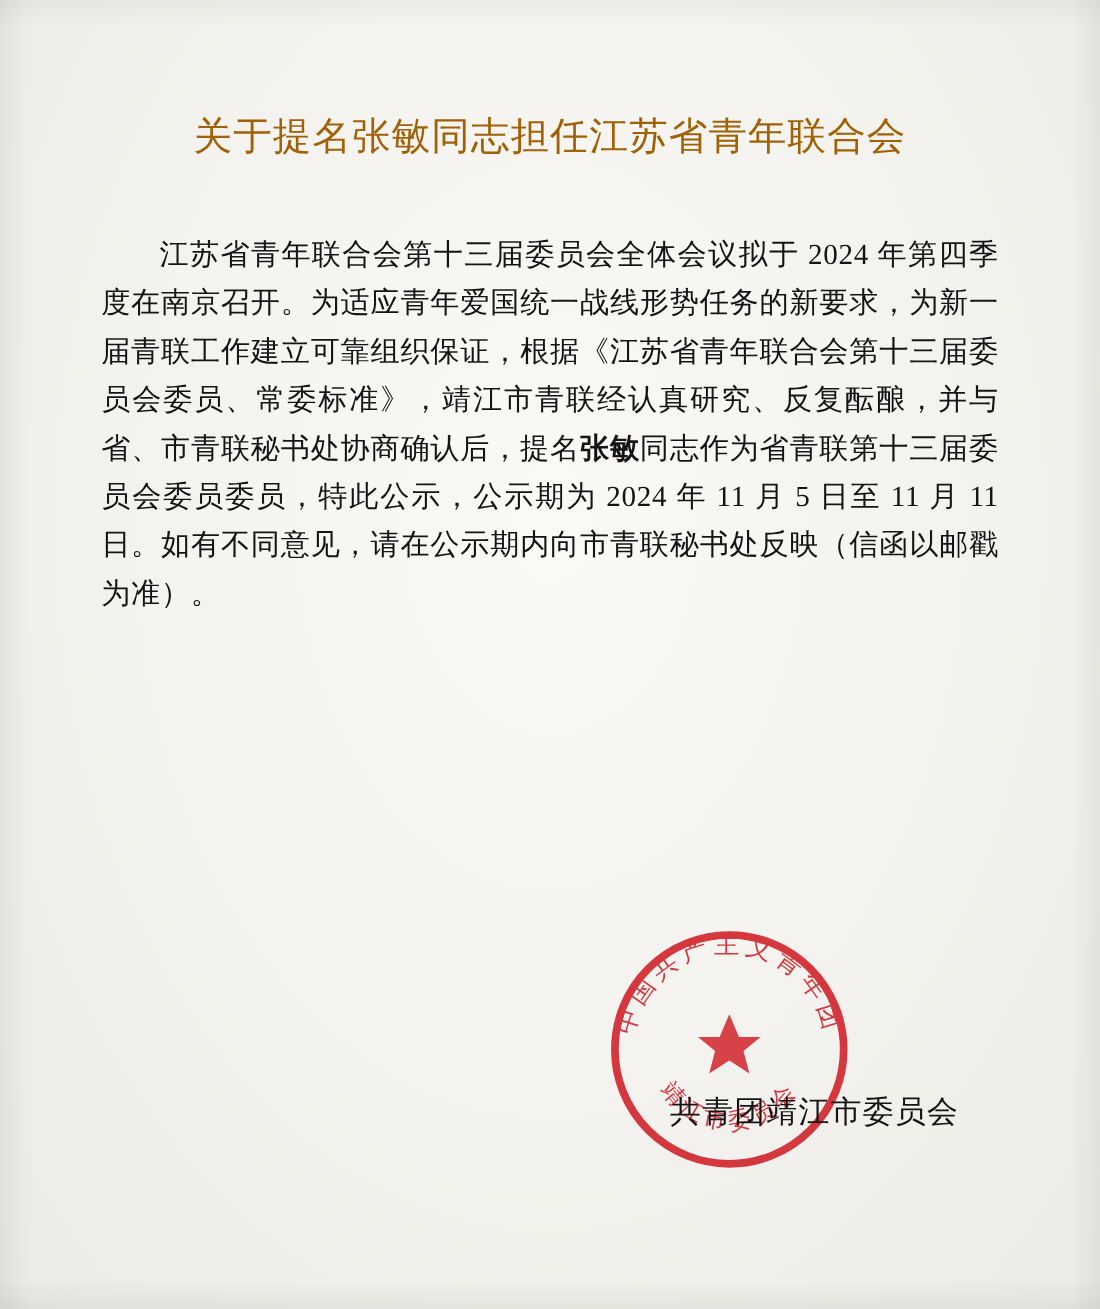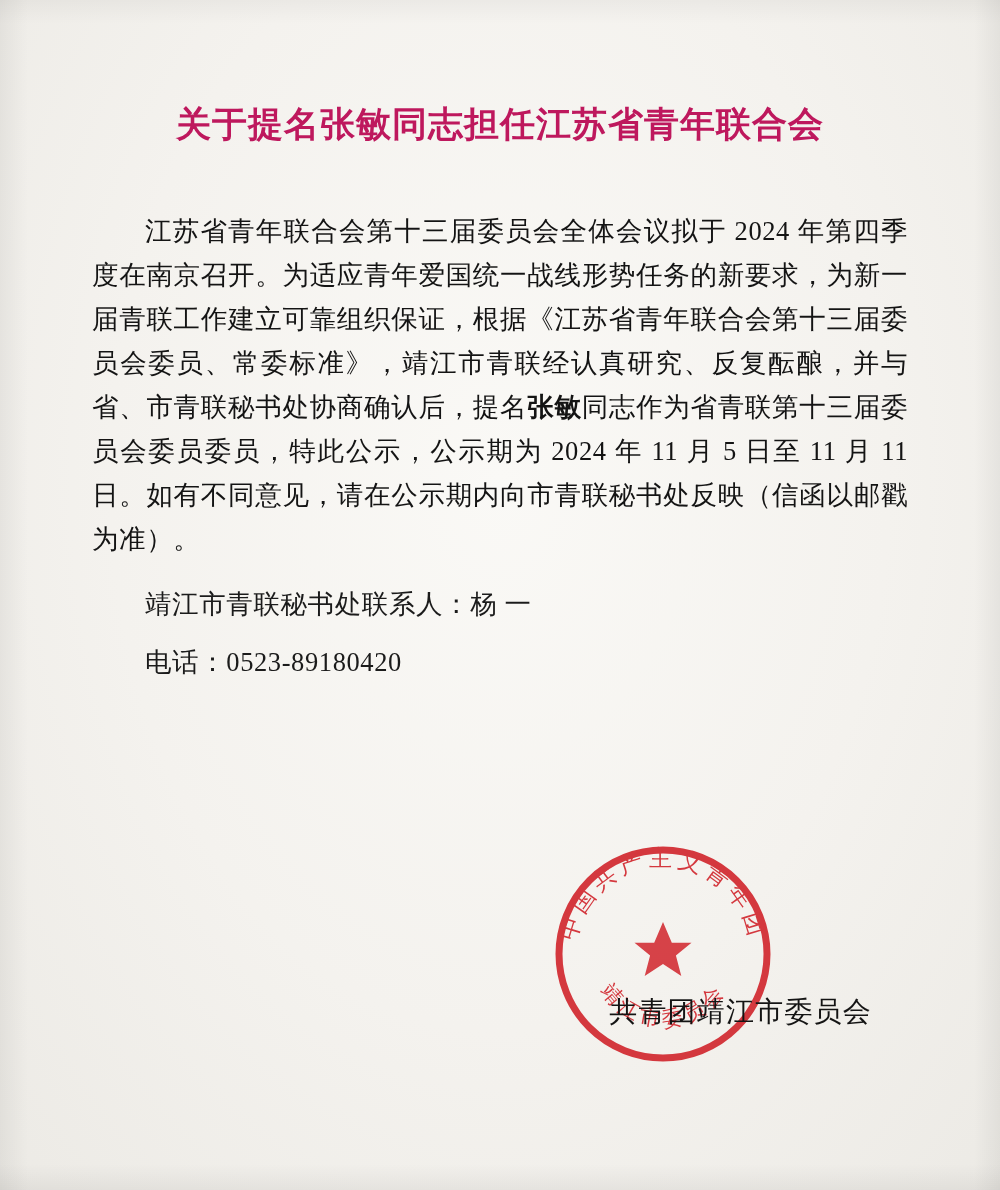--- a/index.html
+++ b/index.html
@@ -38,26 +38,26 @@
     position: relative;
     width: 1000px;
     height: 1190px;
     box-sizing: border-box;
     padding: 74px 92px 0 92px;
   }
 
   .title {
     text-align: center;
     font-family: "DejaVu Serif", "Liberation Serif", serif;
-    font-weight: 700;
+    font-weight: 400;
     font-size: 35px;
     line-height: 1.62;
     letter-spacing: 1px;
     margin: 22px 0 0 0;
-    color: #be185d;
+    color: #a16207;
   }
   .title-line {
     display: block;
     white-space: nowrap;
   }
 
   .body-text {
     margin-top: 56px;
     font-size: 26.5px;
     line-height: 44px;
@@ -123,24 +123,20 @@
 <div class="doc">
 
   <h1 class="title">
     <span class="title-line">关于提名张敏同志担任江苏省青年联合会</span>
   </h1>
 
   <div class="body-text">
     <p><span>江苏省青年联合会第十三届委员会全体会议拟于 2024 年第四季度在南京召开。为适应青年爱国统一战线形势任务的新要求，为新一届青联工作建立可靠组织保证，根据《江苏省青年联合会第十三届委员会委员、常委标准》，靖江市青联经认真研究、反复酝酿，并与省、市青联秘书处协商确认后，提名</span><span class="name-bold">张敏</span><span>同志作为省青联第十三届委员会委员委员，特此公示，公示期为 2024 年 11 月 5 日至 11 月 11 日。如有不同意见，请在公示期内向市青联秘书处反映（信函以邮戳为准）。</span></p>
   </div>
 
-  <div class="contact-block">
-    <div class="contact-line">靖江市青联秘书处联系人：杨 一</div>
-    <div class="contact-line">电话：0523-89180420</div>
-  </div>
 
   <div class="signature">
     <div>共青团靖江市委员会</div>
   </div>
 
   <div class="seal">
     <svg width="236" height="236" viewBox="0 0 236 236" xmlns="http://www.w3.org/2000/svg">
       <defs>
         <path id="arcTop" d="M 30,118 A 88,88 0 0 1 206,118"></path>
         <path id="arcBottom" d="M 46,118 A 72,72 0 0 0 190,118"></path>

